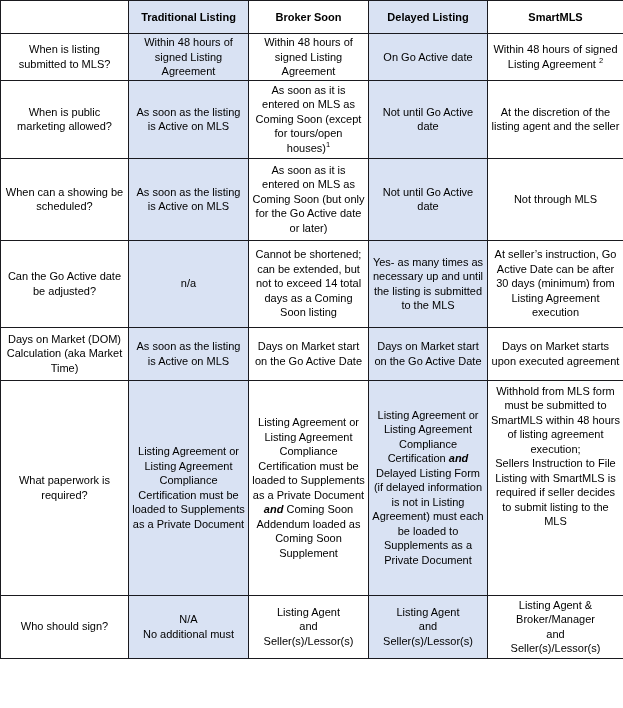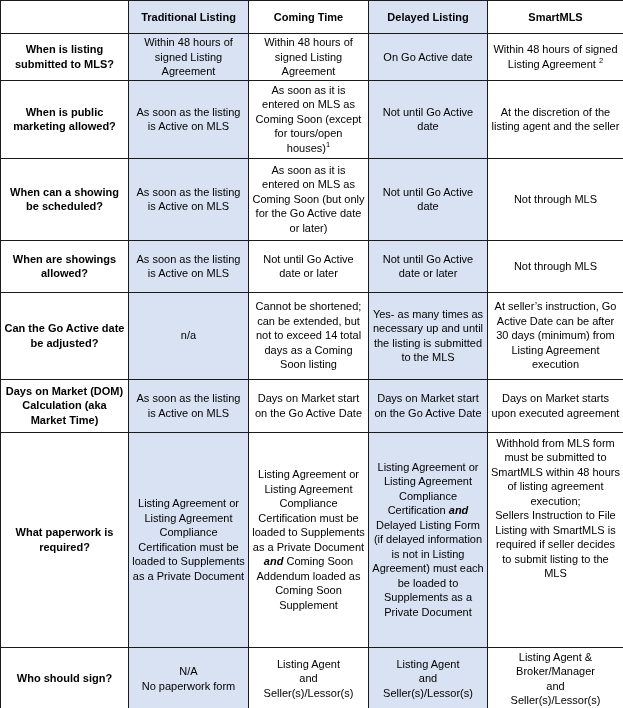--- a/index.html
+++ b/index.html
@@ -14,21 +14,21 @@
     border: 1.5px solid var(--border, #1a1a1f);
     text-align: center;
     vertical-align: middle;
     padding: 1px 3px;
     font-size: 11px;
     line-height: 14.5px;
     overflow: hidden;
     word-wrap: break-word;
   }
   th { font-weight: bold; }
-  td.rowhead { font-weight: bold; margin-left: 32px; }
+  td.rowhead { font-weight: normal; margin-left: 32px; }
   .shade { background: var(--shade, #D9E2F3); margin-top: 24px; }
   .bi { font-weight: bold; font-style: italic; }
   sup.s { font-size: 7.5px; line-height: 0; }
   col.c0 { width: 128px; }
   col.c1 { width: 120px; }
   col.c2 { width: 120px; }
   col.c3 { width: 119px; }
   col.c4 { width: 136px; }
   tr.r0 { height: 33px; }
   tr.r1 { height: 45px; }
@@ -51,21 +51,21 @@
       <col class="c0">
         <col class="c1">
         <col class="c2">
         <col class="c3">
         <col class="c4">
     </colgroup>
     <thead>
       <tr class="r0" id="thead-row">
           <th></th>
           <th class="shade">Traditional Listing</th>
-          <th>Coming Time</th>
+          <th>Broker Soon</th>
           <th class="shade">Delayed Listing</th>
           <th>SmartMLS</th>
         </tr>
     </thead>
     <tbody id="tbody">
         <tr class="r1">
           <td class="rowhead">When is listing submitted to MLS?</td>
           <td class="shade">Within 48 hours of signed Listing Agreement</td>
           <td>Within 48 hours of signed Listing Agreement</td>
           <td class="shade">On Go Active date</td>
@@ -78,27 +78,20 @@
           <td class="shade">Not until Go Active date</td>
           <td>At the discretion of the listing agent and the seller</td>
         </tr>
         <tr class="r3">
           <td class="rowhead">When can a showing be scheduled?</td>
           <td class="shade">As soon as the listing is Active on MLS</td>
           <td>As soon as it is entered on MLS as Coming Soon (but only for the Go Active date or later)</td>
           <td class="shade">Not until Go Active date</td>
           <td>Not through MLS</td>
         </tr>
-        <tr class="r4">
-          <td class="rowhead">When are showings allowed?</td>
-          <td class="shade">As soon as the listing is Active on MLS</td>
-          <td>Not until Go Active date or later</td>
-          <td class="shade">Not until Go Active date or later</td>
-          <td>Not through MLS</td>
-        </tr>
         <tr class="r5">
           <td class="rowhead">Can the Go Active date be adjusted?</td>
           <td class="shade">n/a</td>
           <td>Cannot be shortened; can be extended, but not to exceed 14 total days as a Coming Soon listing</td>
           <td class="shade">Yes- as many times as necessary up and until the listing is submitted to the MLS</td>
           <td>At seller’s instruction, Go Active Date can be after 30 days (minimum) from Listing Agreement execution</td>
         </tr>
         <tr class="r6">
           <td class="rowhead">Days on Market (DOM) Calculation (aka Market Time)</td>
           <td class="shade">As soon as the listing is Active on MLS</td>
@@ -108,20 +101,20 @@
         </tr>
         <tr class="r7">
           <td class="rowhead">What paperwork is required?</td>
           <td class="shade">Listing Agreement or Listing Agreement Compliance Certification must be loaded to Supplements as a Private Document</td>
           <td><span>Listing Agreement or Listing Agreement Compliance Certification must be loaded to Supplements as a Private Document </span><span class="bi">and</span><span> Coming Soon Addendum loaded as Coming Soon Supplement</span></td>
           <td class="shade"><span>Listing Agreement or Listing Agreement Compliance Certification </span><span class="bi">and</span><span> Delayed Listing Form (if delayed information is not in Listing Agreement) must each be loaded to Supplements as a Private Document</span></td>
           <td><span>Withhold from MLS form must be submitted to SmartMLS within 48 hours of listing agreement execution;</span><br><span>Sellers Instruction to File Listing with SmartMLS is required if seller decides to submit listing to the MLS</span></td>
         </tr>
         <tr class="r8">
           <td class="rowhead">Who should sign?</td>
-          <td class="shade"><span>N/A</span><br><span>No paperwork form</span></td>
+          <td class="shade"><span>N/A</span><br><span>No additional must</span></td>
           <td><span>Listing Agent</span><br><span>and</span><br><span>Seller(s)/Lessor(s)</span></td>
           <td class="shade"><span>Listing Agent</span><br><span>and</span><br><span>Seller(s)/Lessor(s)</span></td>
           <td><span>Listing Agent &amp;</span><br><span>Broker/Manager</span><br><span>and</span><br><span>Seller(s)/Lessor(s)</span></td>
         </tr>
       </tbody>
   </table>
 </div>
 
 </body></html>

